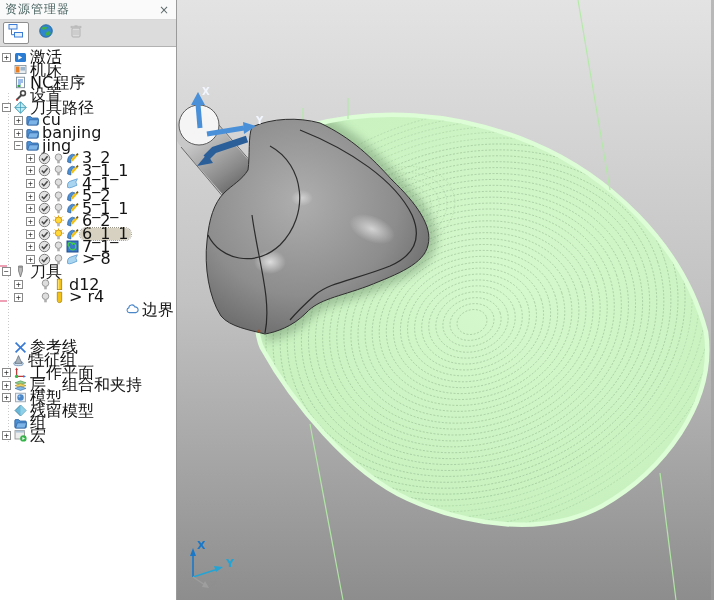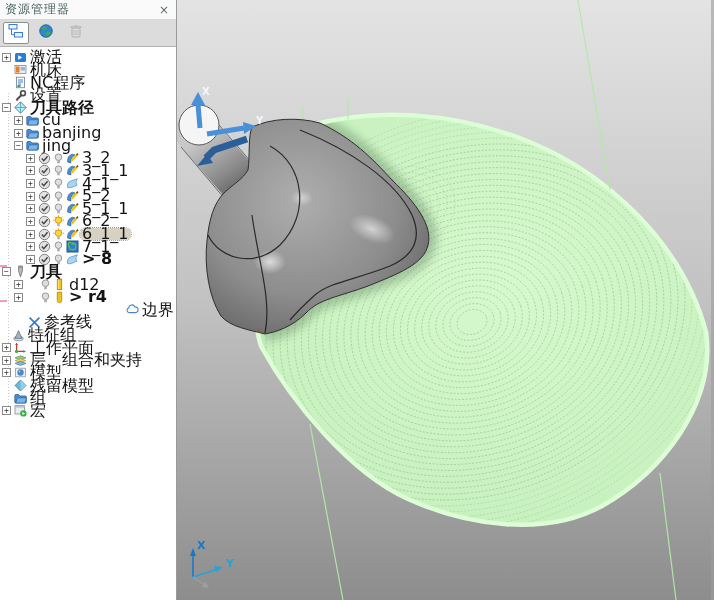--- a/index.html
+++ b/index.html
@@ -25,21 +25,21 @@
         background-size:1px 428px;background-position:8px 46px;background-repeat:no-repeat;}
   .row{display:flex;align-items:center;height:12.63px;white-space:nowrap;}
   .expander{width:9px;height:9px;border:1px solid #8a8a8a;background:#fff;color:#333;
             font-size:8px;line-height:7px;text-align:center;flex:none;margin-right:3px;
             font-family:"DejaVu Sans Mono",monospace;}
   .spacer9{width:12px;flex:none;}
   .spacer11{width:13px;flex:none;}
   .ticon{width:13px;height:13px;flex:none;margin-right:1px;display:inline-flex;}
   .ticon svg{width:13px;height:13px;}
   .lbl{font-size:16px;color:#141414;padding:0 2px;line-height:12px;}
-  .lbl.bold{font-weight:bold;}
+  .lbl.bold{font-weight:normal;}
   .lbl.selected{background:#d6d1c0;outline:1px dotted #9a958a;border-radius:6px;}
   .pink-mark{position:absolute;left:0;width:7px;height:2px;background:#f0a0b4;}
 </style>
 </head>
 <body>
 
 <div id="app">
 
   <svg id="viewport" viewBox="177 0 537 600" width="537" height="600">
     <defs>
@@ -568,21 +568,21 @@
         </div>
         <div class="row" style="padding-left: 2px; justify-content: flex-end;">
           <span class="spacer9"></span>
           <span class="ticon">
             <svg viewBox="0 0 13 13">
               <path d="M3.4 9.6 a2.4 2.4 0 0 1 -0.6 -4.7 a3.1 3.1 0 0 1 6 -1 a2.5 2.5 0 0 1 0.8 5.7 Z" fill="#fff" stroke="#4a86c8" stroke-width="1.1"></path>
             </svg>
           </span>
           <span class="lbl">边界</span>
         </div>
-        <div class="row" style="padding-left: 16px;">
+        <div class="row" style="padding-left: 2px; margin-top: 25px;">
           <span class="spacer9"></span>
           <span class="ticon">
             <svg viewBox="0 0 13 13">
               <path d="M1.6 1.6 Q6.5 6.5 11.4 11.4 M11.4 1.6 Q6.5 6.5 1.6 11.4" stroke="#3a7bd5" stroke-width="1.7" fill="none"></path>
             </svg>
           </span>
           <span class="lbl">参考线</span>
         </div>
         <div class="row" style="padding-left: 0; align-items: center;">
           <span class="spacer9"></span>

